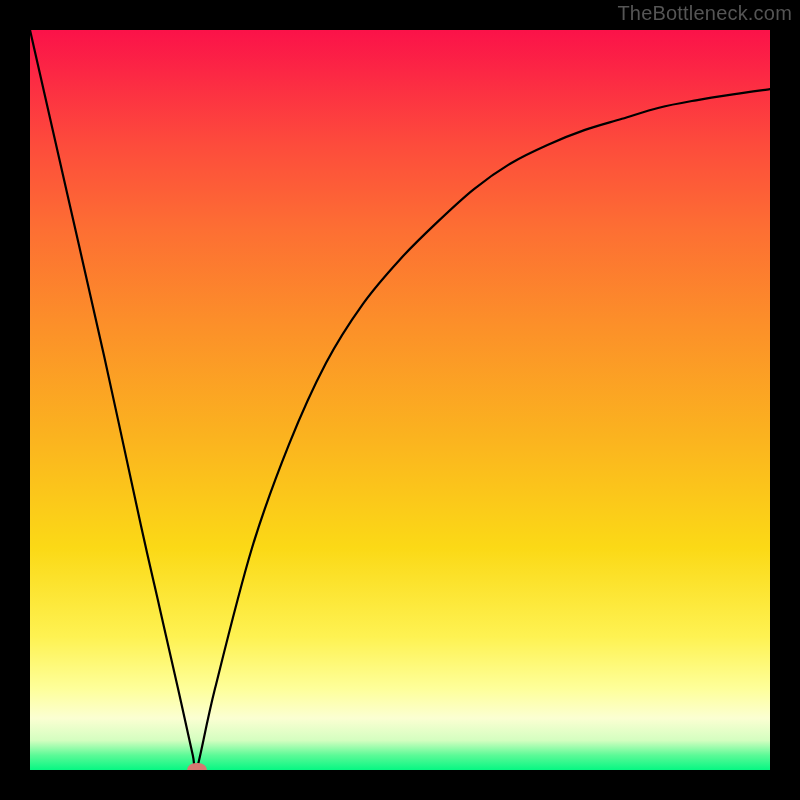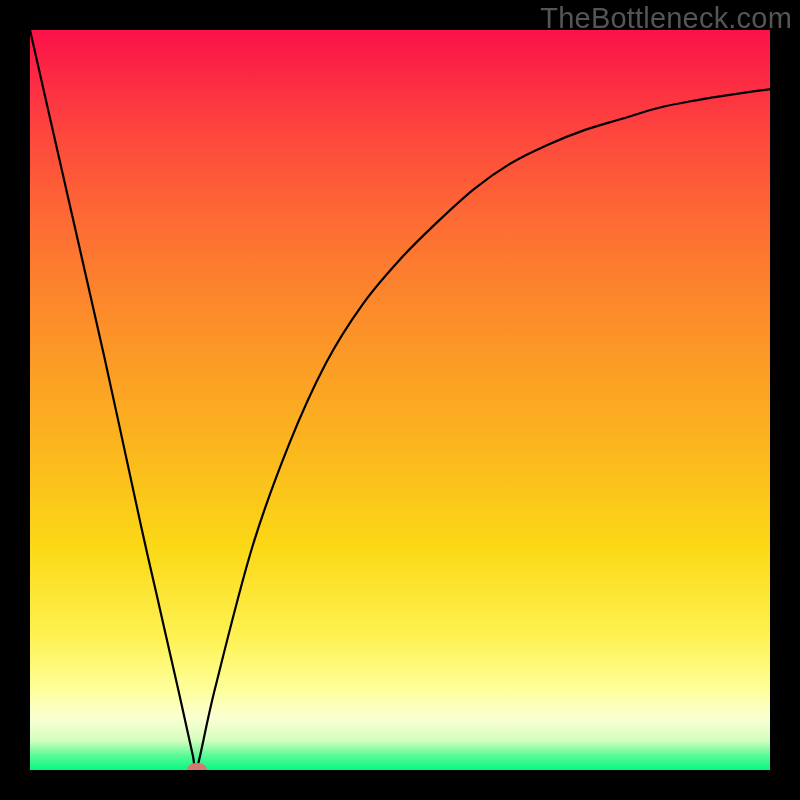--- a/index.html
+++ b/index.html
@@ -15,21 +15,21 @@
     position: relative;
     width: 800px;
     height: 800px;
     background: #000;
   }
   .watermark {
     position: absolute;
     top: 2px;
     right: 8px;
     color: #555;
-    font-size: 29px;
+    font-size: 20px;
     font-weight: 500;
     letter-spacing: 0.2px;
     z-index: 10;
   }
   .plot-area {
     position: absolute;
     left: 30px;
     top: 30px;
     width: 740px;
     height: 740px;

